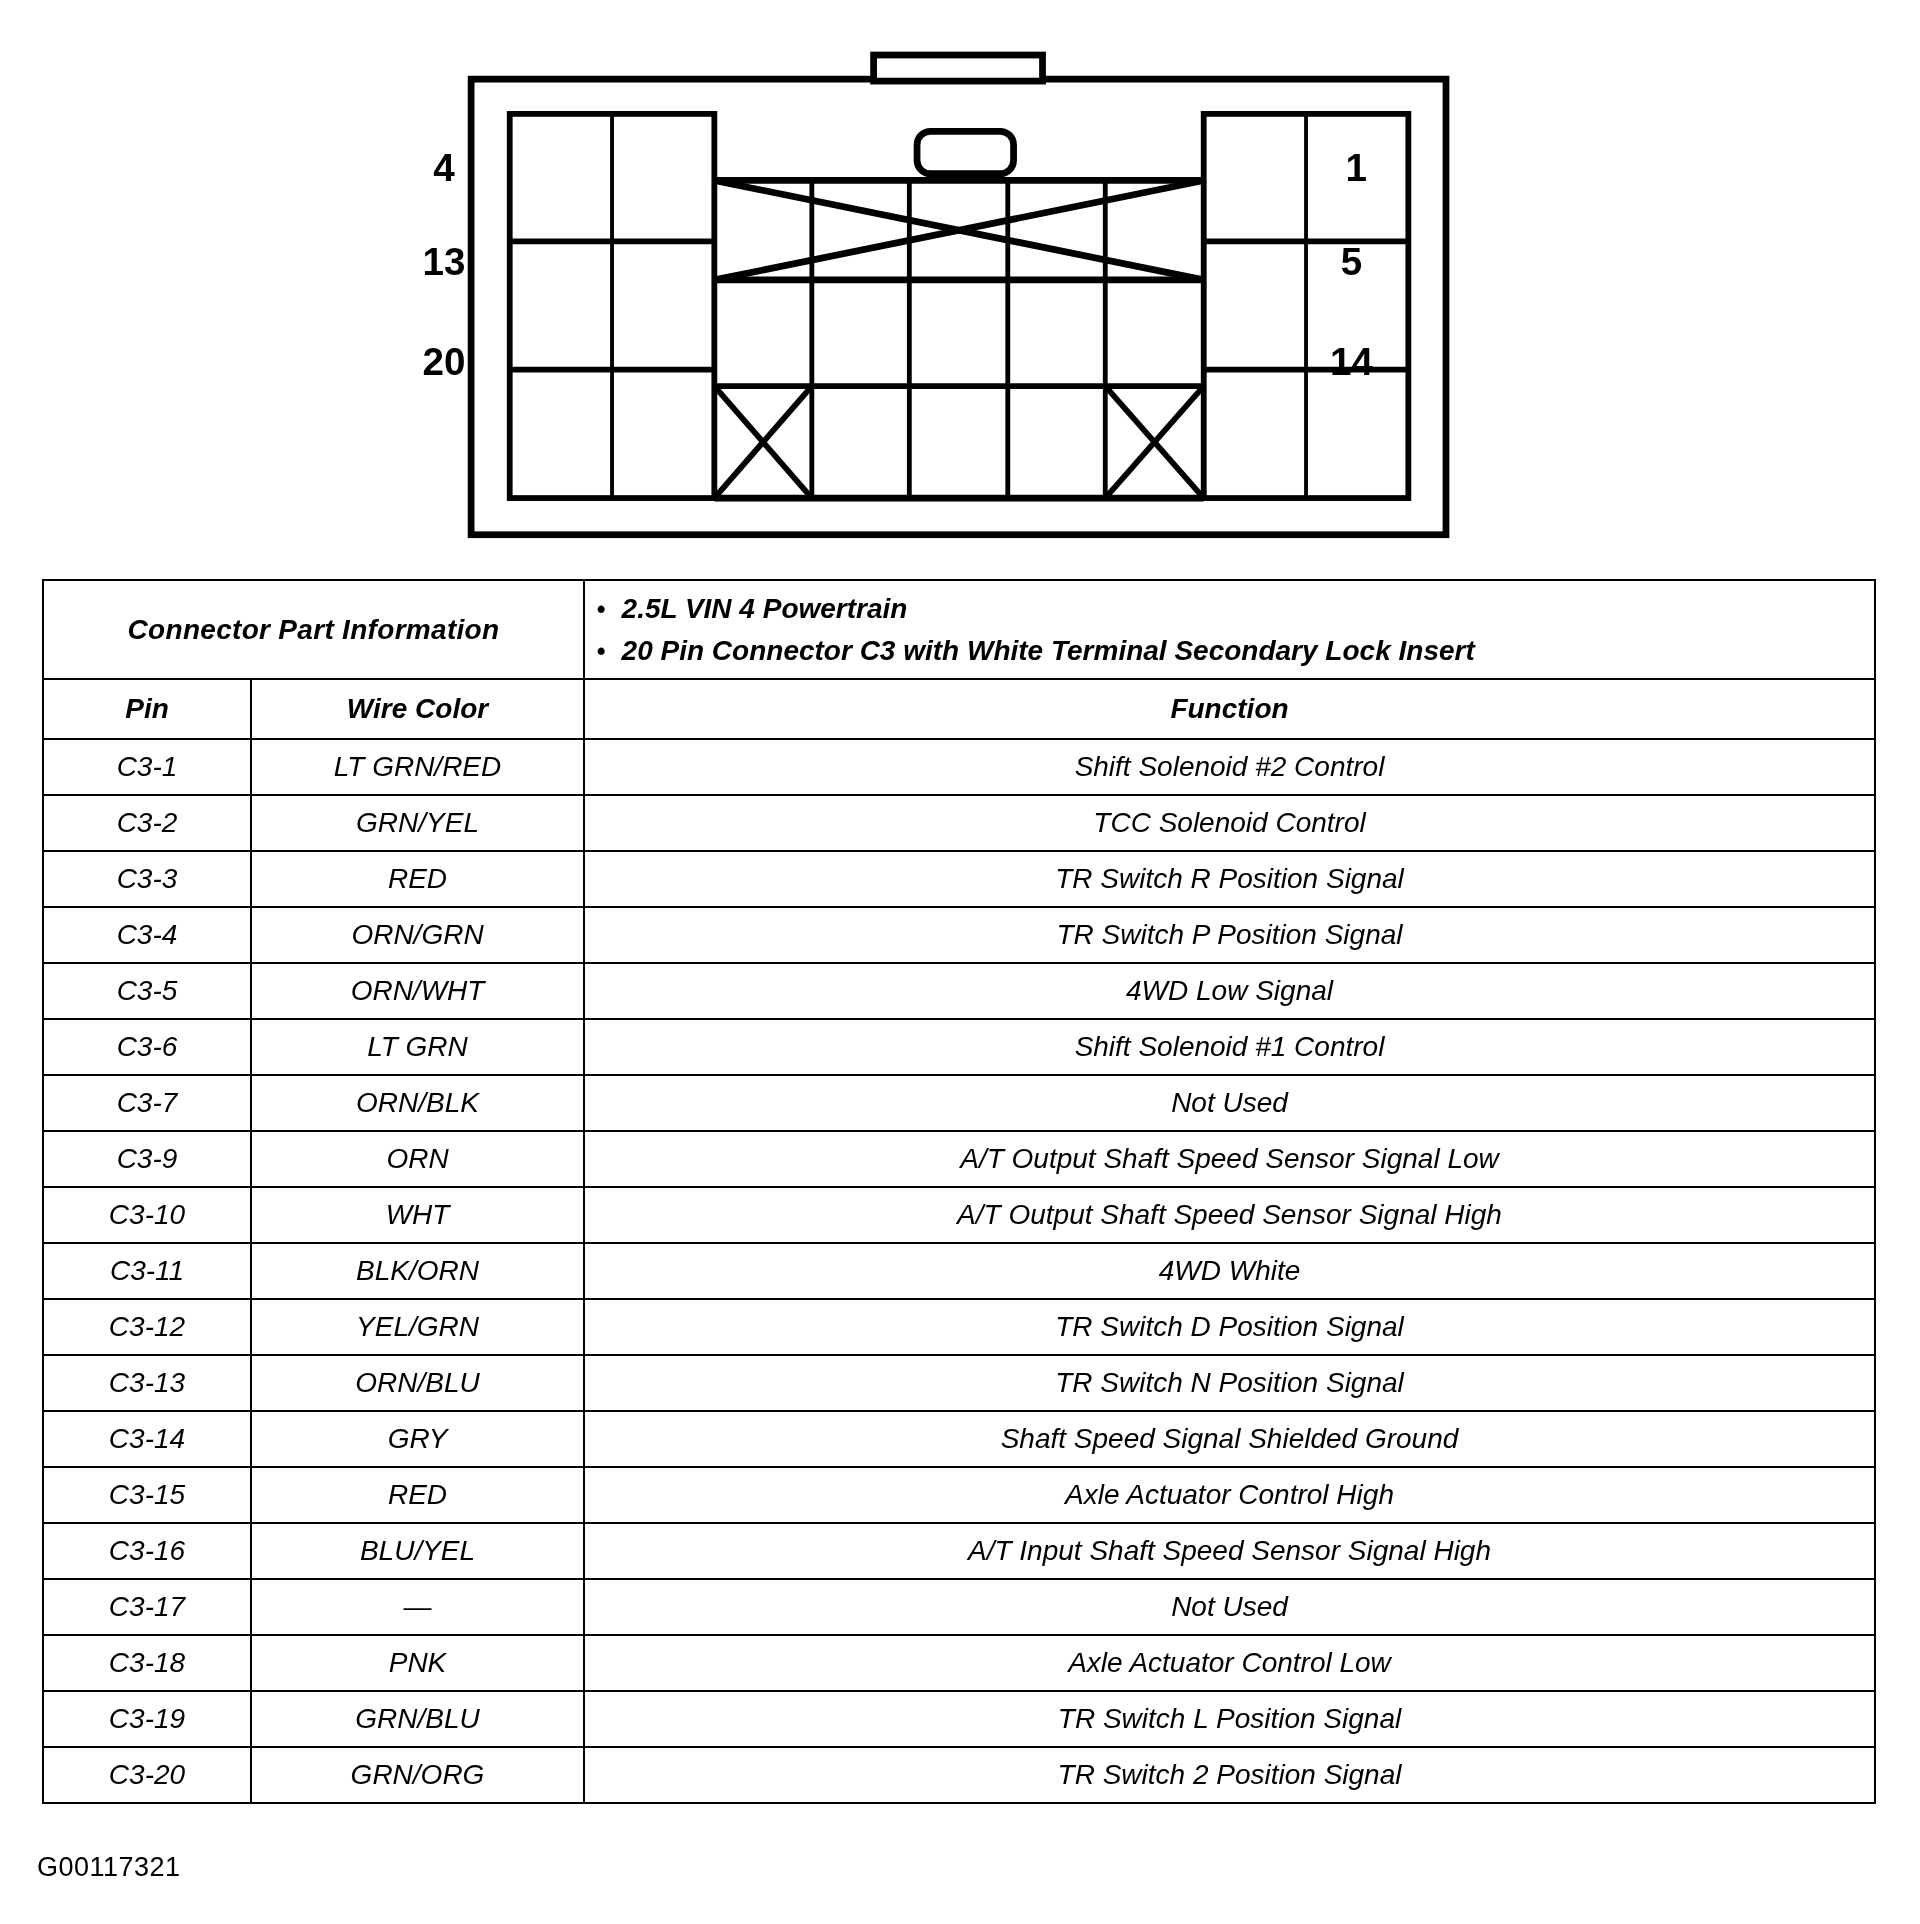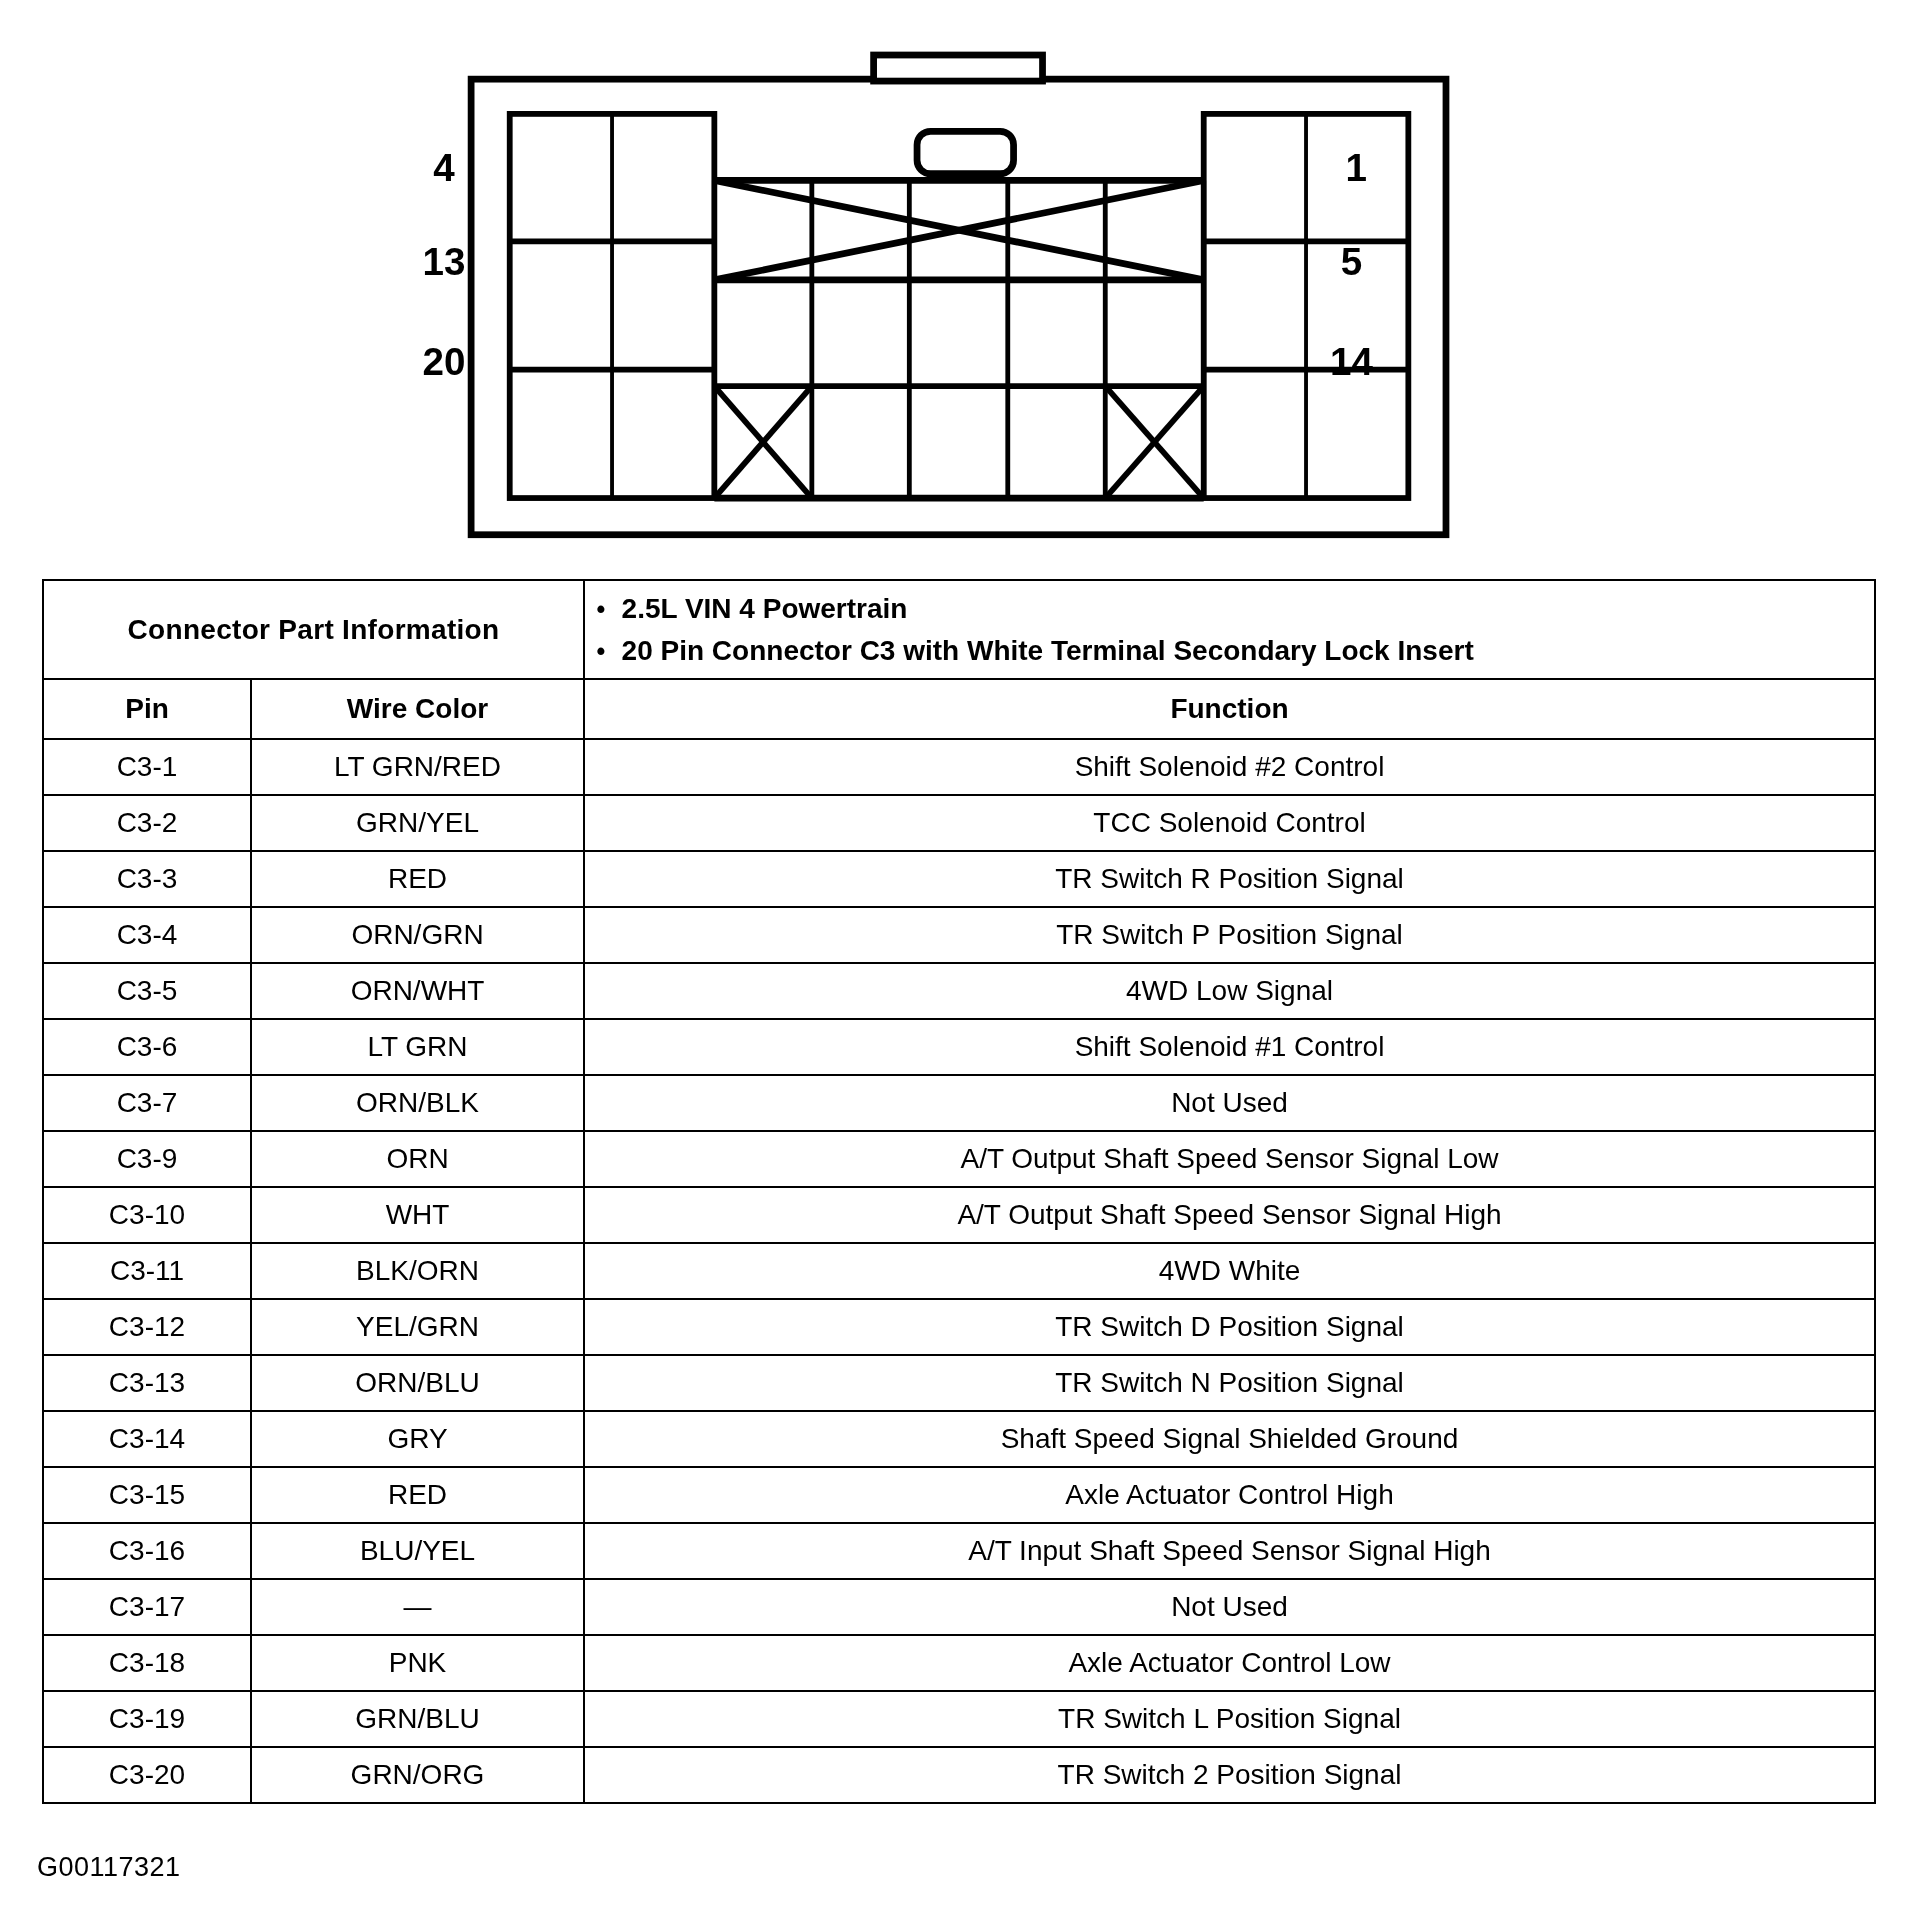--- a/index.html
+++ b/index.html
@@ -37,20 +37,21 @@
   }
 
   
   #pinout-table {
     position: absolute;
     left: 42px;
     top: 579px;
     width: 1834px;
     border-collapse: collapse;
     table-layout: fixed;
+    font-style: italic;
   }
   #pinout-table td, #pinout-table th {
     border: 2.9px solid #000000;
     padding: 0 11.6px;
     font-size: 28px;
     font-family: "Liberation Sans", sans-serif;
     vertical-align: middle;
     background: #ffffff;
   }
   .col-pin    { width: 208px; }

